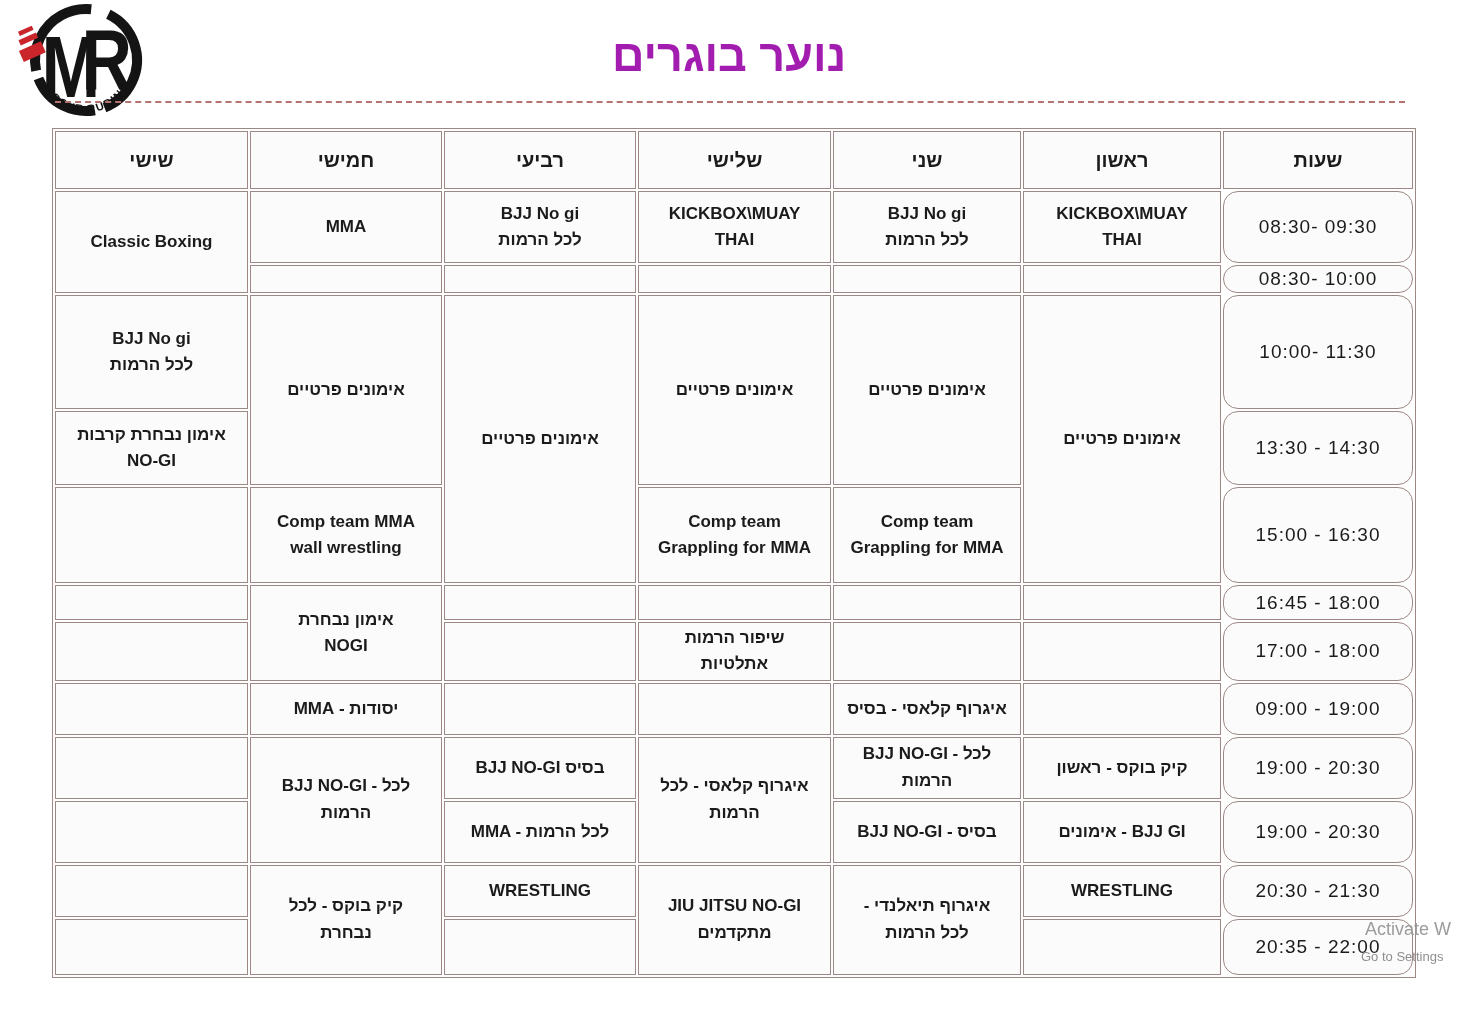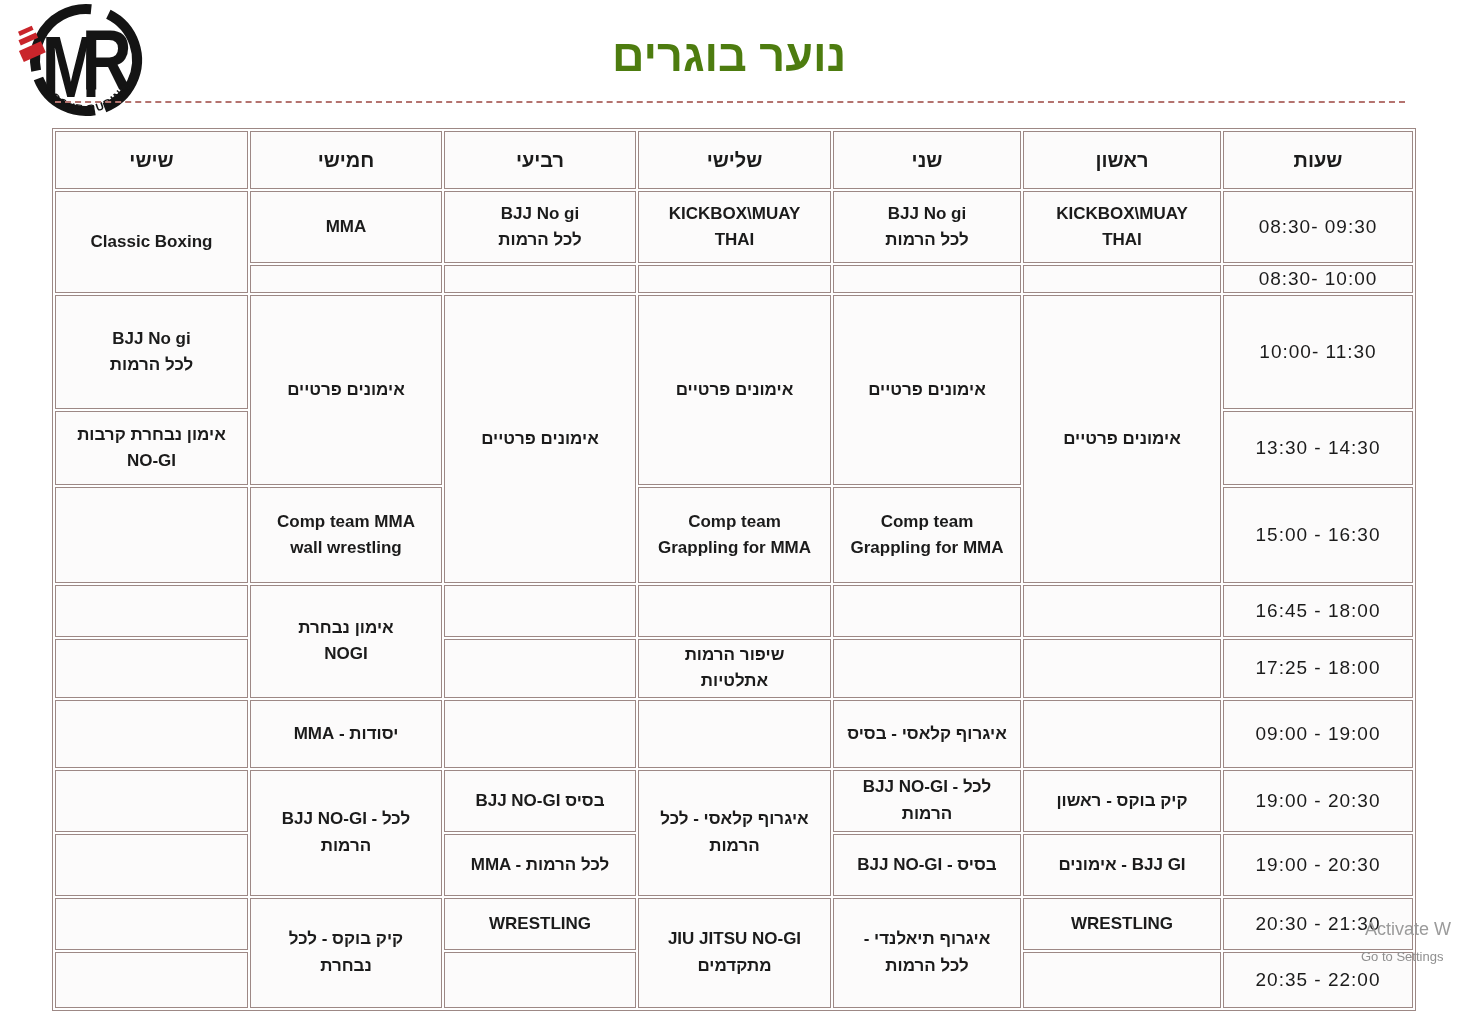--- a/index.html
+++ b/index.html
@@ -1,30 +1,30 @@
 <!DOCTYPE html>
 <html lang="he"><head>
 <meta charset="utf-8">
 <style>
   html,body{margin:0;padding:0;}
   .page{position:relative;width:1458px;height:1025px;background:#ffffff;overflow:hidden;
         font-family:"Liberation Sans","DejaVu Sans",sans-serif;color:#1b1b1b;}
   .title{position:absolute;top:30px;left:0;width:100%;text-align:center;
-         font-size:45px;font-weight:bold;letter-spacing:0px;color:#4d7c0f;}
+         font-size:45px;font-weight:bold;letter-spacing:0px;color:#a21caf;}
   .logo{position:absolute;top:2px;left:8px;}
   .sep{position:absolute;top:101px;left:55px;width:1350px;border-top:2px dashed #b4736f;}
   table.sched{position:absolute;top:128px;left:52px;width:1348px;table-layout:fixed;
         border-collapse:separate;border-spacing:2px;border:1px solid #9d8885;background:#ffffff;}
   .sched th,.sched td{border:1px solid #9d8885;background:#fcfbfb;text-align:center;
         vertical-align:middle;padding:2px 4px;overflow:hidden;}
   .sched th{font-size:20px;font-weight:bold;}
   td.act{font-size:17px;font-weight:bold;white-space:pre-line;line-height:1.55;}
-  td.hrs{font-size:19px;font-weight:400;letter-spacing:1px;white-space:nowrap;}
+  td.hrs{font-size:19px;font-weight:400;letter-spacing:1px;white-space:nowrap;border-radius:15px;}
   .rh{height:58px}.r1{height:72px}.r2{height:26px}.r3{height:114px}.r4{height:74px}
-  .r5{height:96px}.r6{height:52px}.r7{height:52px}.r8{height:68px}.r9{height:62px}
+  .r5{height:96px}.r6{height:35px}.r7{height:52px}.r8{height:52px}.r9{height:62px}
   .r10{height:62px}.r11{height:52px}.r12{height:56px}
   .wm{position:absolute;left:1365px;top:920px;width:200px;line-height:1.0;}
   .wm .l1{font-size:18px;color:#9b9b9b;}
   .wm .l2{font-size:13px;color:#8f8f8f;margin-top:12px;margin-left:-4px;}
 </style>
 </head>
 <body>
 
 <div class="page">
 
@@ -125,21 +125,21 @@
       <td class="act"></td>
       <td class="hrs" dir="ltr">16:45 - 18:00</td>
     </tr>
     <tr class="r7">
       <td class="act"></td>
       <td class="act"></td>
       <td class="act" dir="rtl">שיפור הרמות
 אתלטיות</td>
       <td class="act"></td>
       <td class="act"></td>
-      <td class="hrs" dir="ltr">17:25 - 18:00</td>
+      <td class="hrs" dir="ltr">17:00 - 18:00</td>
     </tr>
     <tr class="r8">
       <td class="act"></td>
       <td class="act" dir="rtl">יסודות - MMA</td>
       <td class="act"></td>
       <td class="act"></td>
       <td class="act" dir="rtl">איגרוף קלאסי - בסיס</td>
       <td class="act"></td>
       <td class="hrs" dir="ltr">09:00 - 19:00</td>
     </tr>

